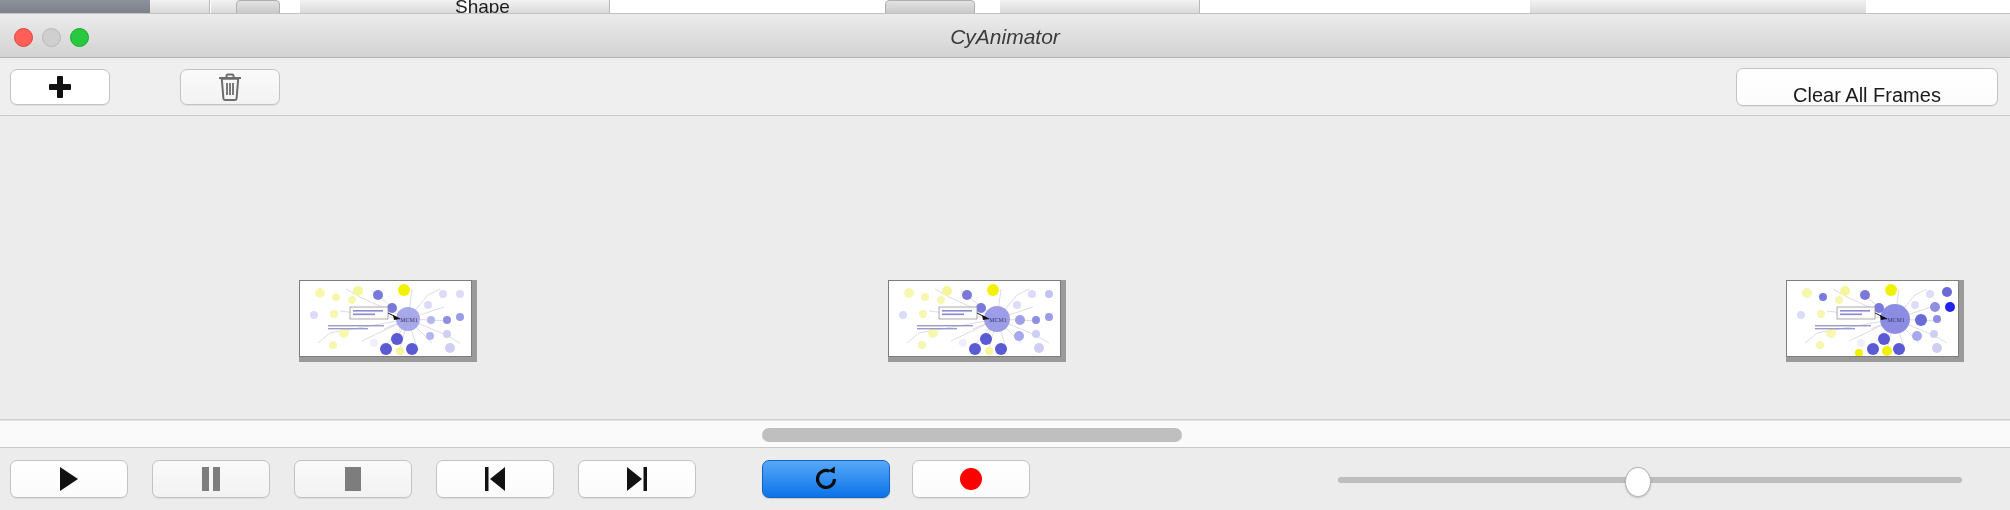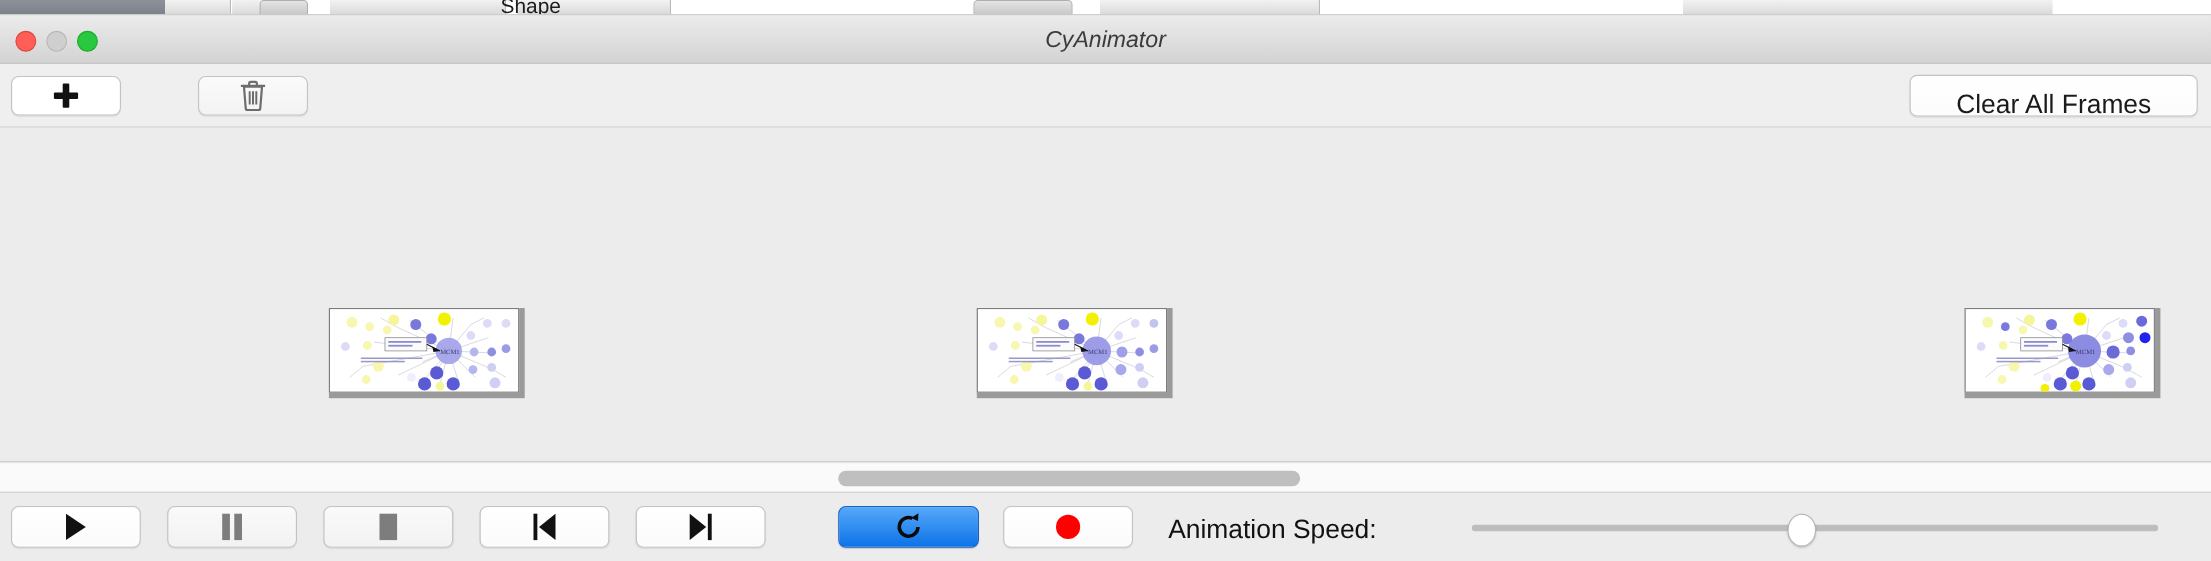--- a/index.html
+++ b/index.html
@@ -75,21 +75,21 @@
     border:1px solid #c3c3c3; border-radius:7px;
     background:linear-gradient(#ffffff,#fbfbfb);
     box-shadow:0 1px 1px rgba(0,0,0,.07);
     display:flex; align-items:center; justify-content:center;
     cursor:default;
   }
   #btn-add   { left:10px;  width:100px; height:36px; background:linear-gradient(#ffffff,#ffffff); }
   #btn-del   { left:180px; width:100px; height:36px; background:linear-gradient(#fafafa,#f3f3f3); }
   #btn-clear { right:12px; width:262px; height:38px; top:10px;
                background:linear-gradient(#ffffff,#fcfcfc); }
-  #btn-clear span { font-size:24px; color:#1a1a1a;margin-top:17px; }
+  #btn-clear span { font-size:20px; color:#1a1a1a;margin-top:17px; }
 
   .plus-icon {
     position:relative; width:22px; height:22px;
   }
   .plus-icon:before, .plus-icon:after {
     content:""; position:absolute; background:#111; border-radius:1px;
   }
   .plus-icon:before { left:8px; top:0;  width:6px; height:22px; }
   .plus-icon:after  { left:0;  top:8px; width:22px; height:6px; }
 
@@ -416,19 +416,18 @@
         <polygon points="22.6,8.6 16.2,6.0 22.9,1.6" fill="#0b0b0b"></polygon>
       </svg>
     </div>
 
     <div class="cbtn" id="btn-record">
       <svg width="26" height="26" viewBox="0 0 26 26">
         <circle cx="13" cy="13" r="11" fill="#ff0000"></circle>
       </svg>
     </div>
 
-    <div class="speed-label">Animation Speed:</div>
 
     <div id="speed-slider"></div>
     <div id="speed-thumb"></div>
   </div>
 
 </div>
 
 </body></html>

